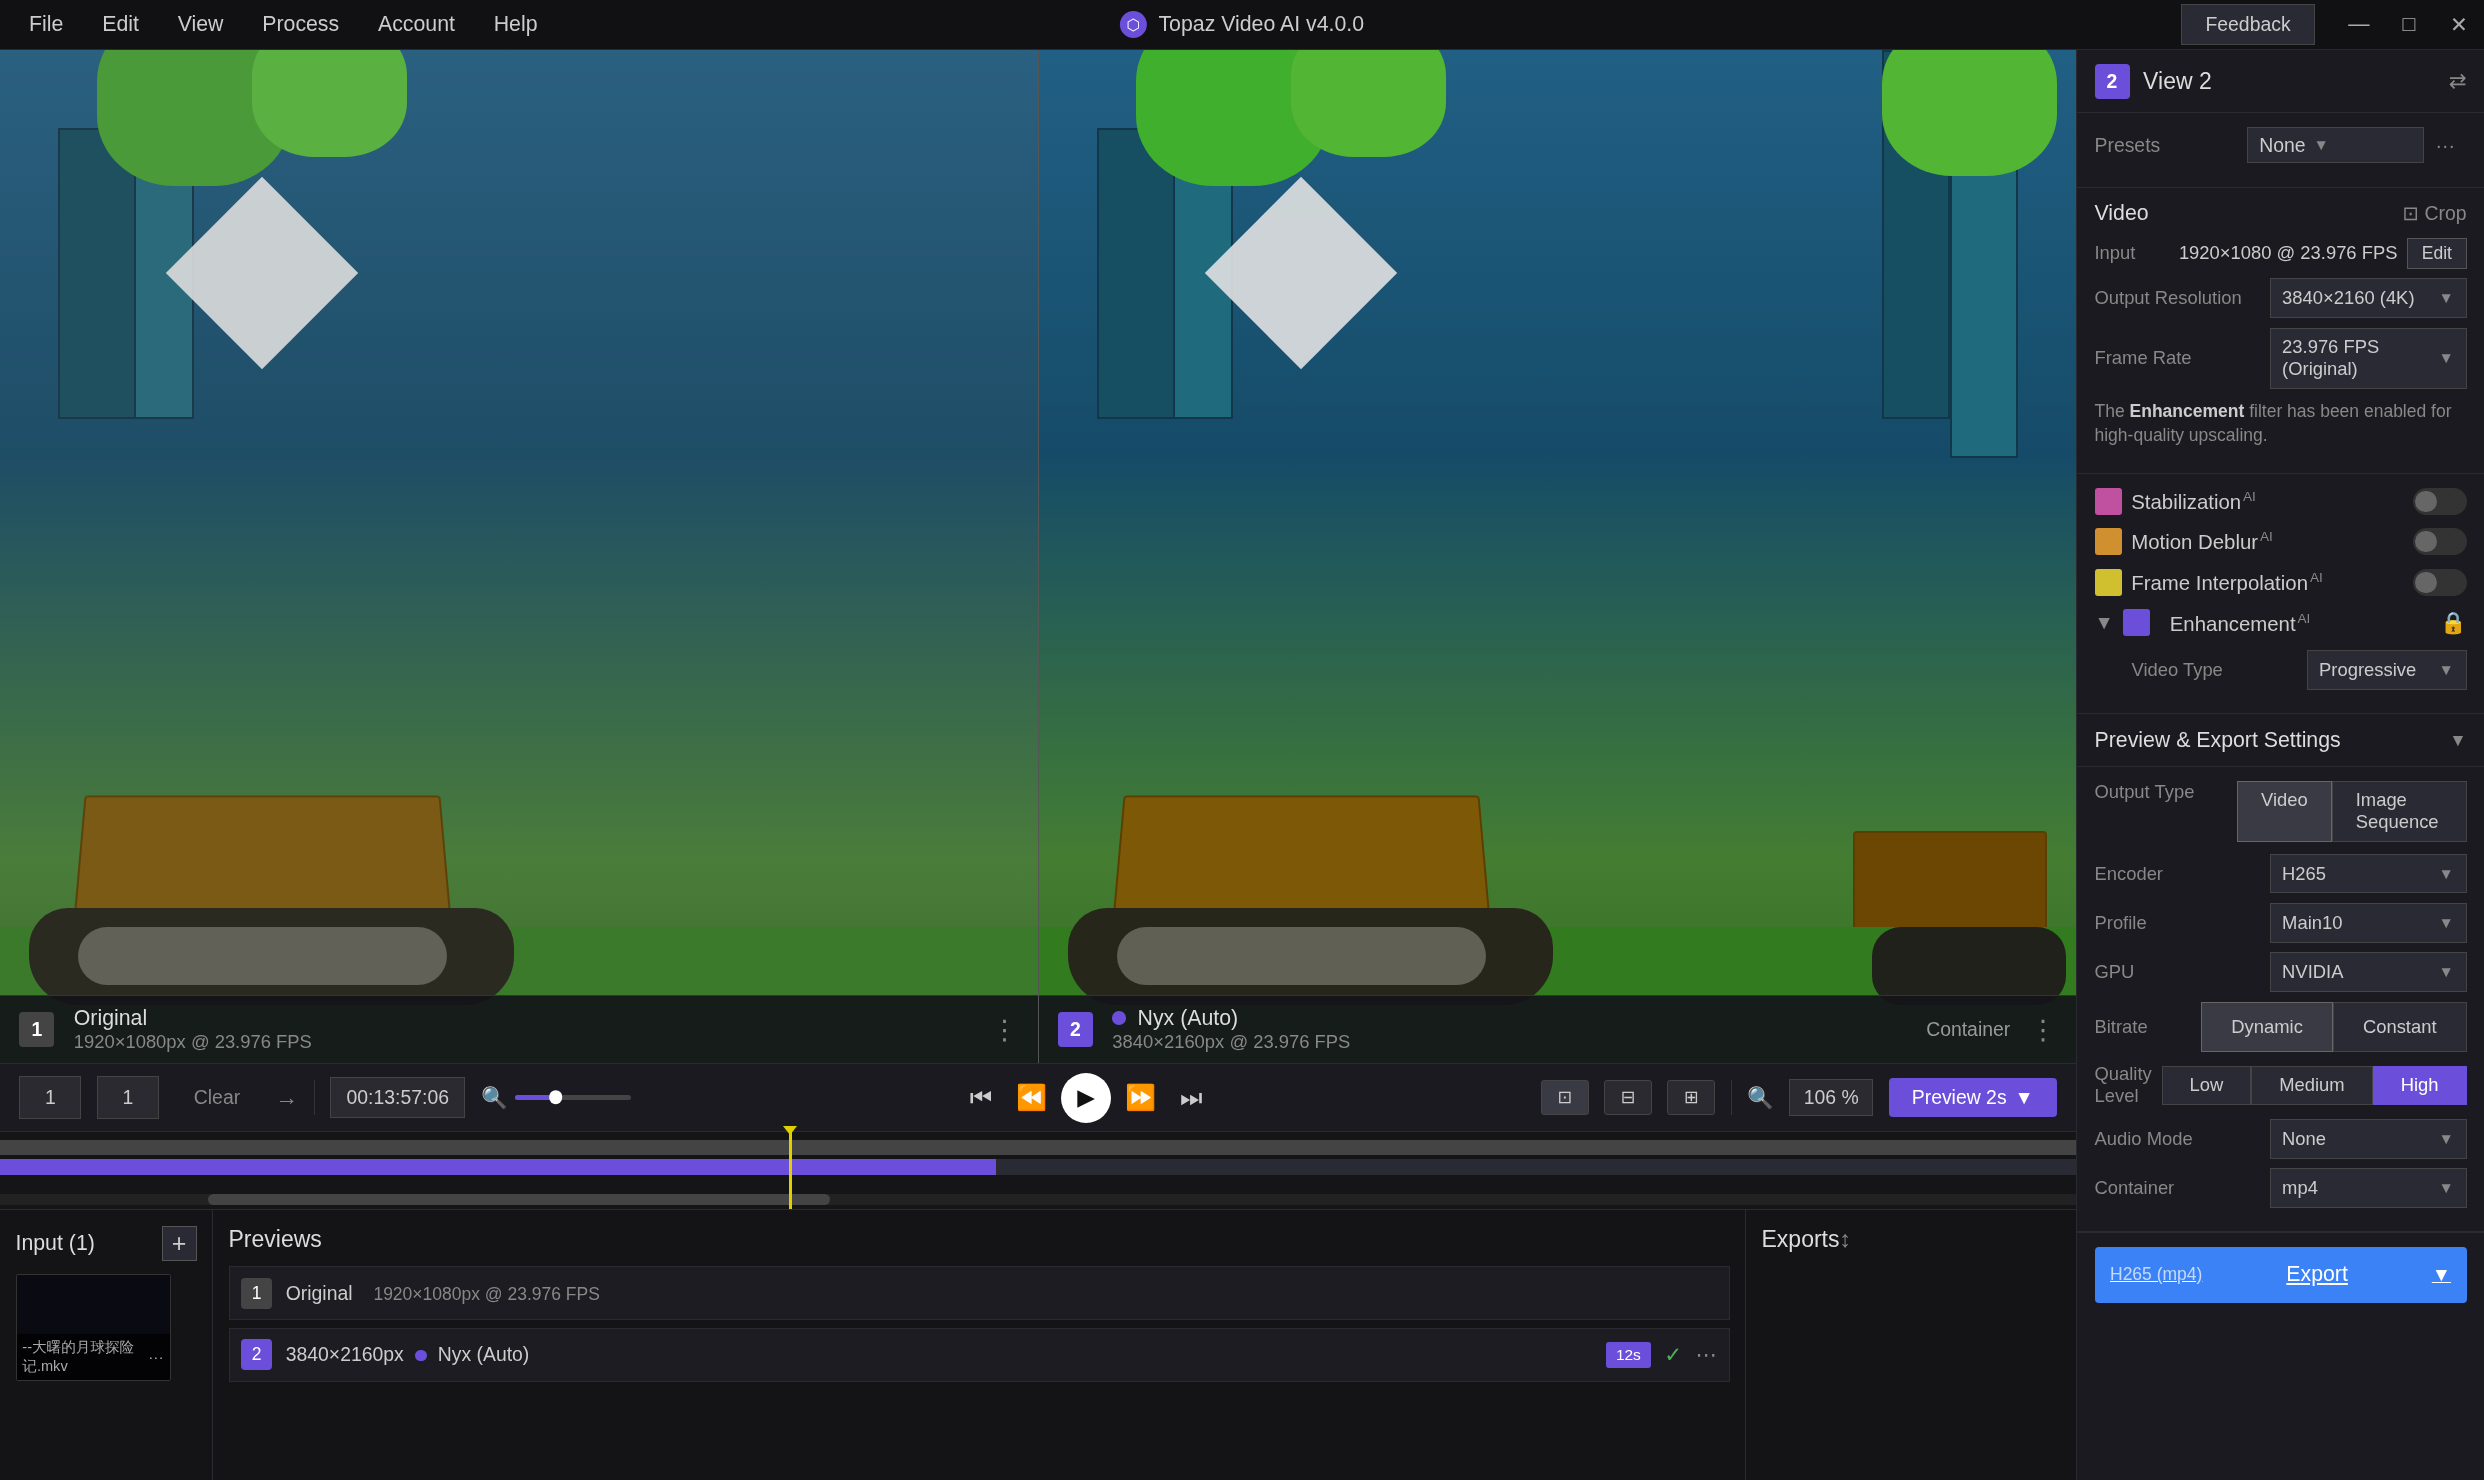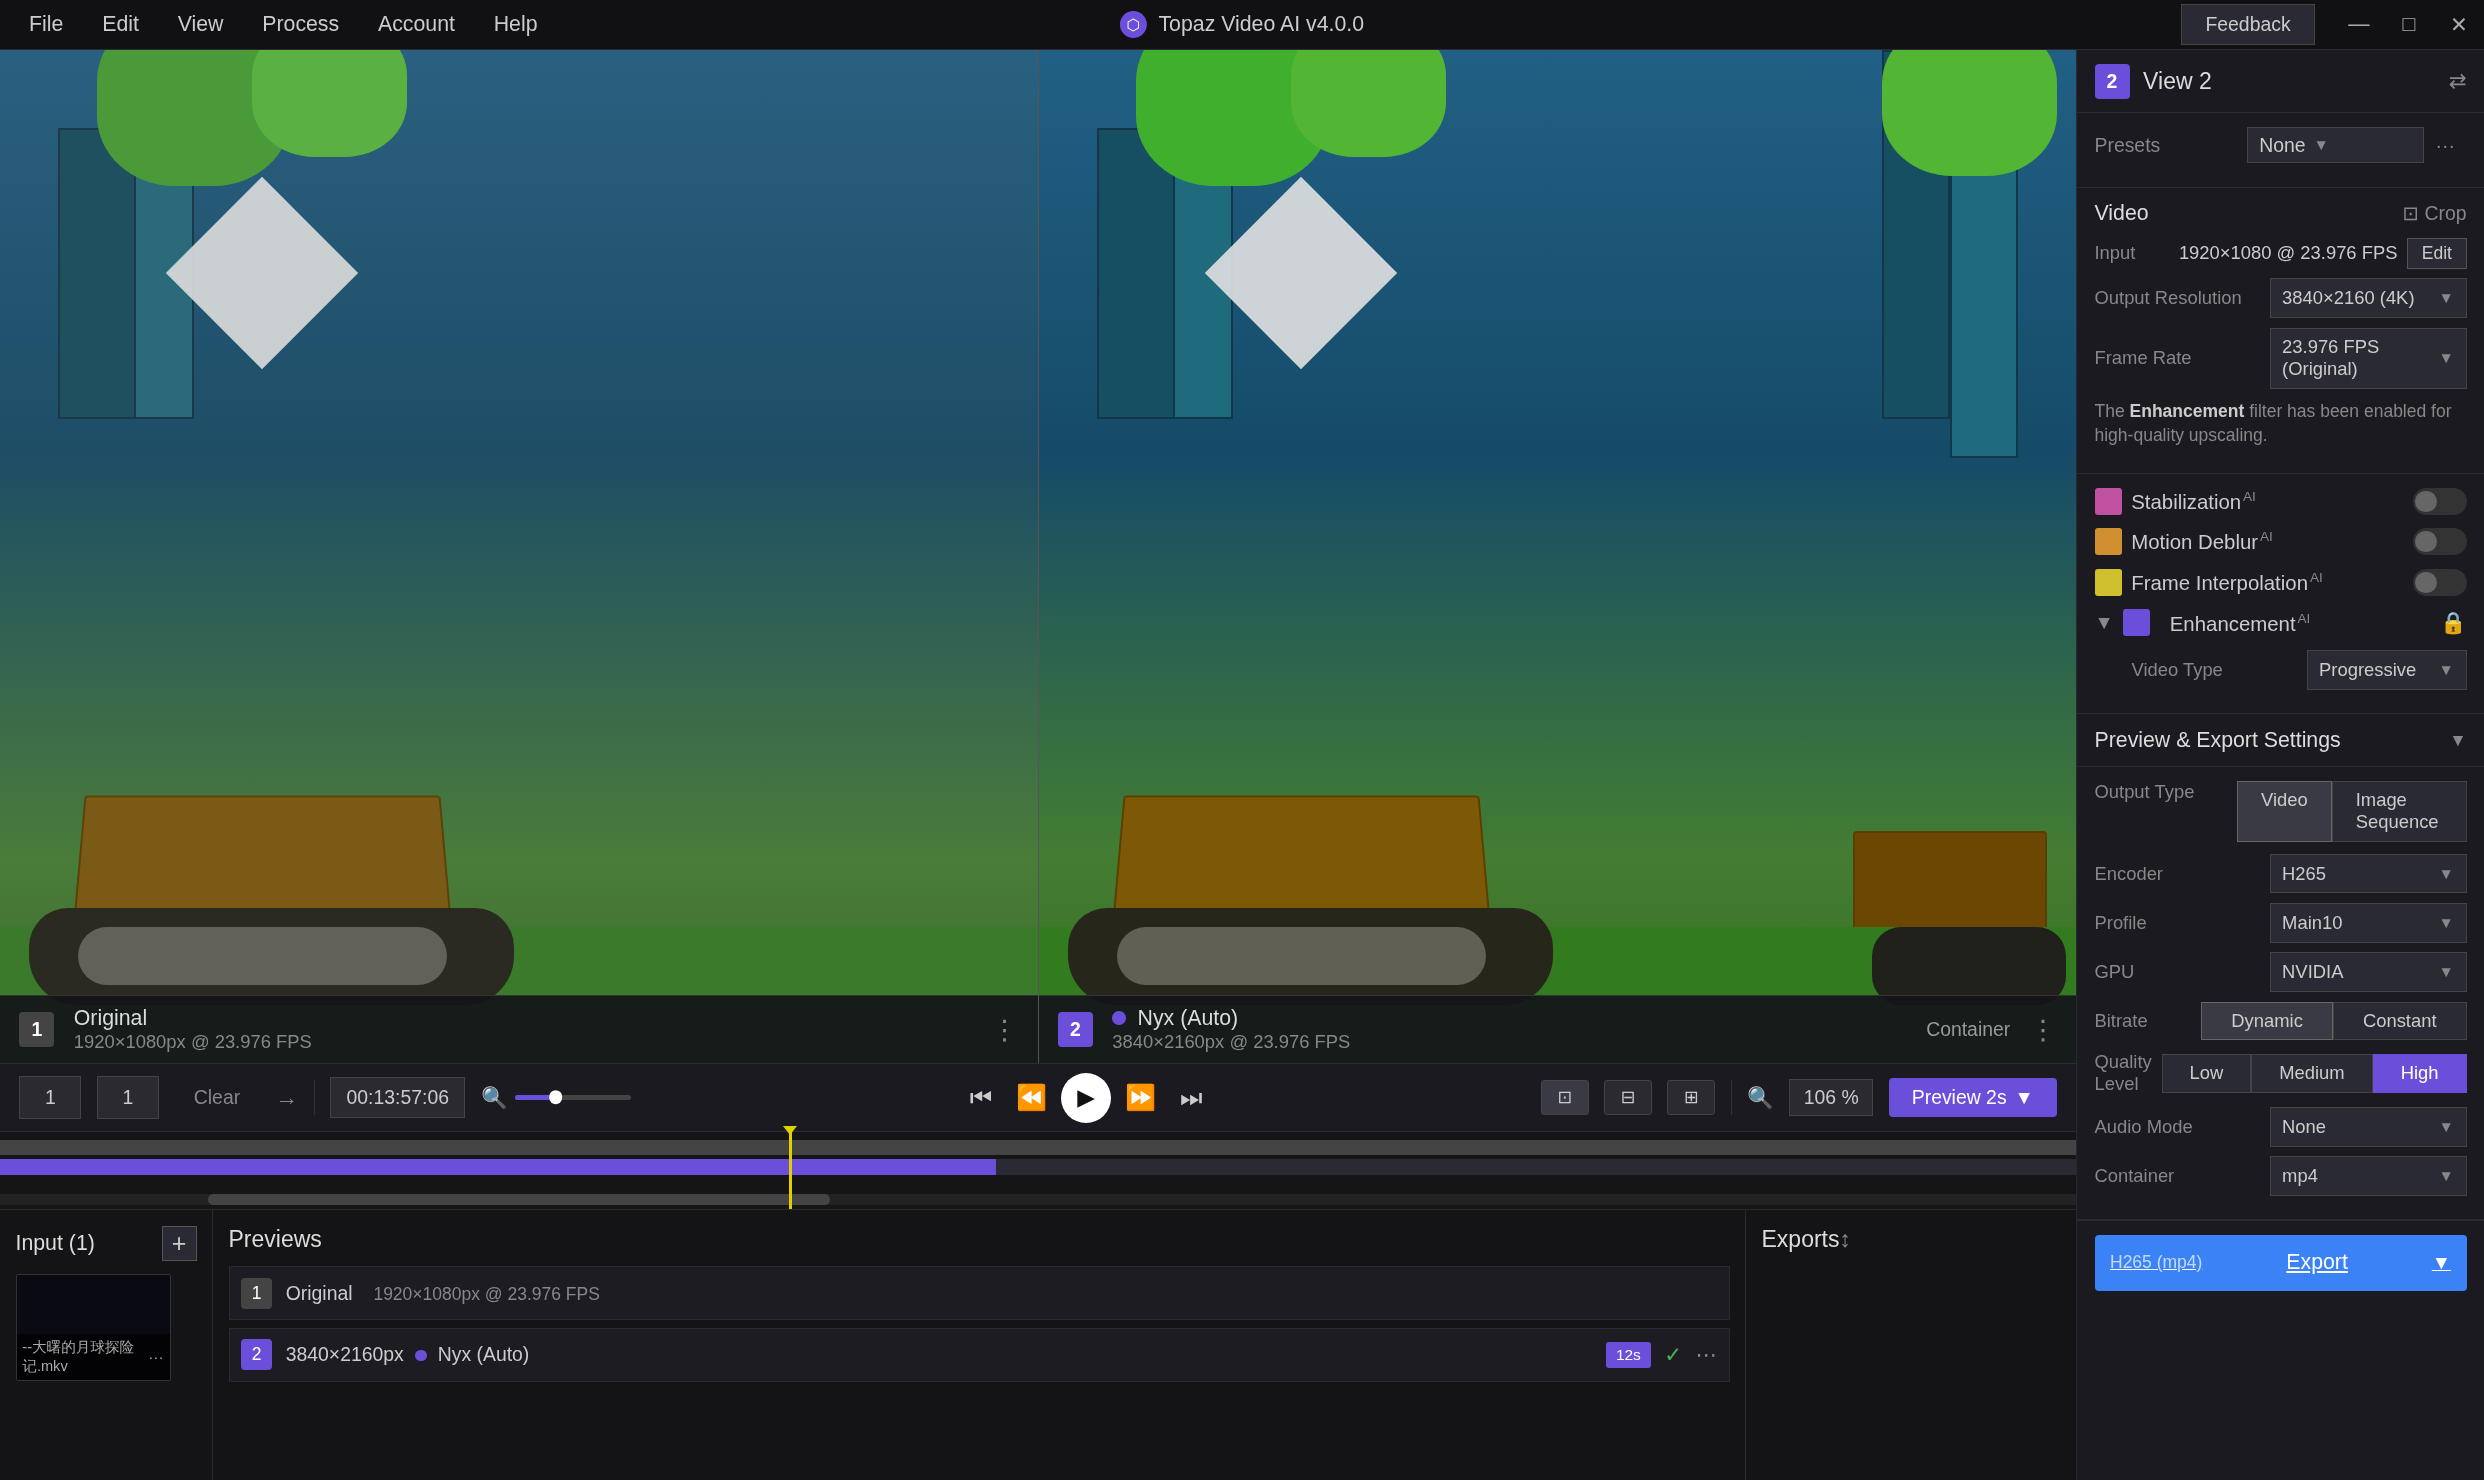--- a/index.html
+++ b/index.html
@@ -588,21 +588,21 @@
       color: #ccc; font-size: 18.4px; cursor: pointer;
     }
     .type-btn.active { background: #3a3a45; border-color: #666; }
 
     .bitrate-row {
       display: flex; align-items: center; margin-bottom: 11.6px;
     }
     .bitrate-label { color: #888; font-size: 18.4px; width: 175px; }
     .bitrate-btns { display: flex; }
     .bitrate-btn {
-      padding: 7px 29px;
+      padding: 13px 29px;
       background: #2a2a35;
       border: 1px solid #444;
       color: #ccc; font-size: 18.4px; cursor: pointer;
     }
     .bitrate-btn.active { background: #3a3a45; border-color: #666; }
 
     .quality-row {
       display: flex; align-items: center; margin-bottom: 11.6px;
     }
     .quality-label { color: #888; font-size: 18.4px; width: 175px; }

